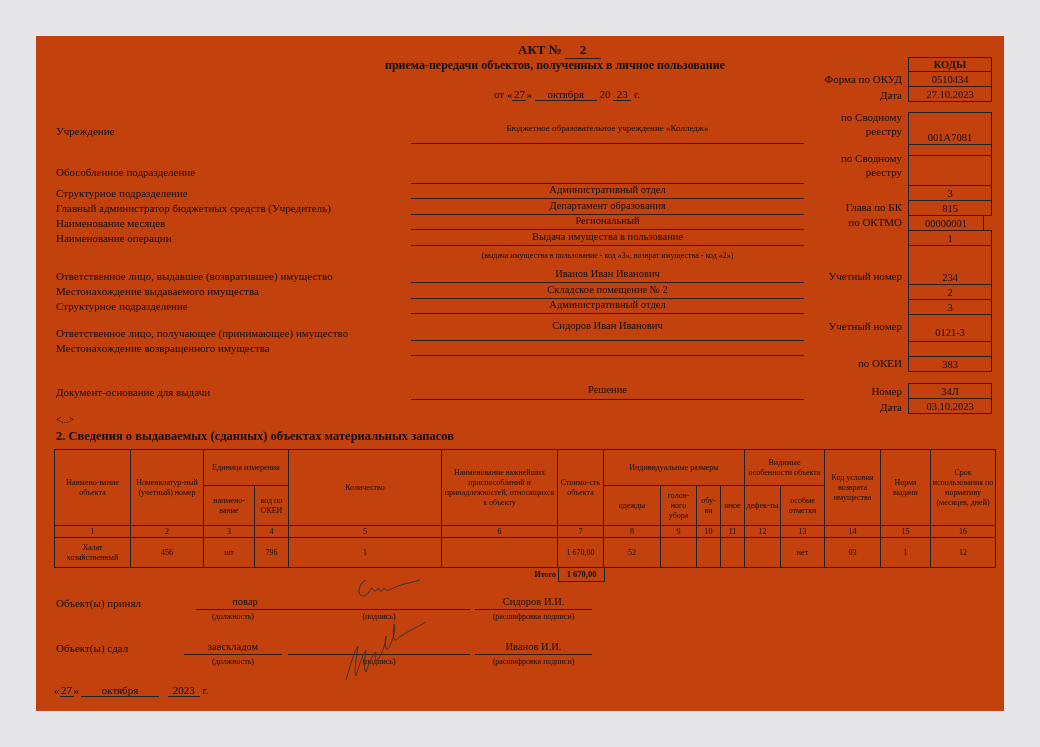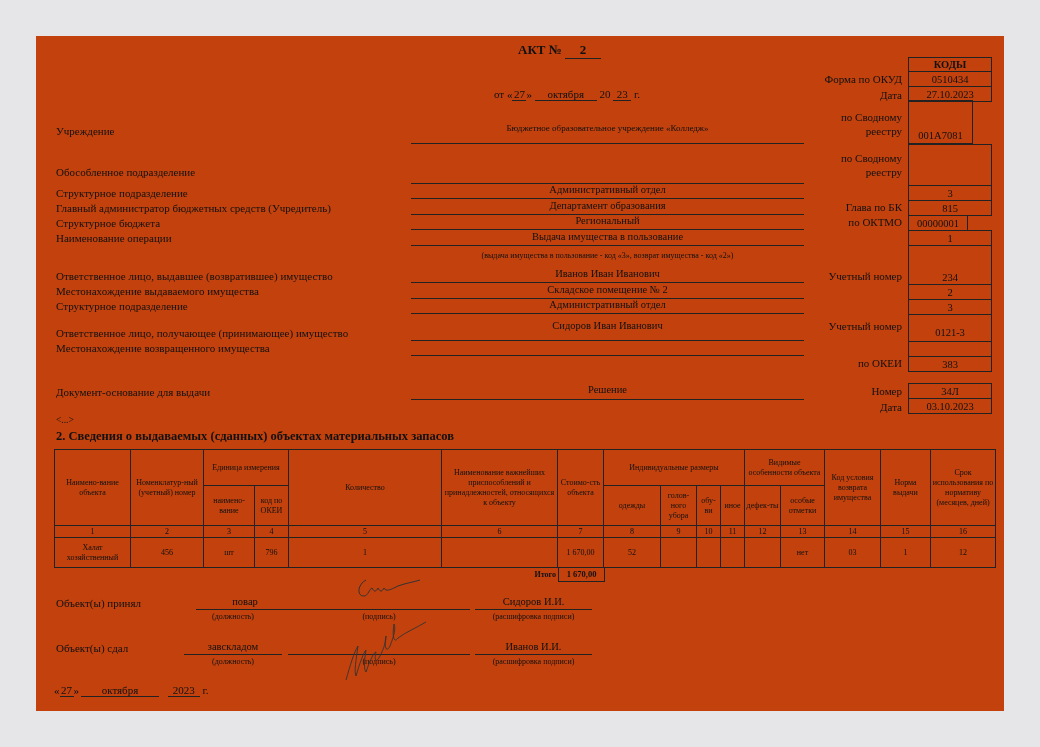--- a/index.html
+++ b/index.html
@@ -25,20 +25,21 @@
 </style>
 </head>
 <body>
 
 <div class="page">
 
   <div class="abs title" style="left:482px; top:6px;">
     <span>АКТ №</span>
     <span class="uline" style="display:inline-block; width:36px; text-align:center;">2</span>
   </div>
+  <div class="abs subtitle" style="left:349px; top:22px;">приема-передачи объектов, полученных в личное пользование</div>
 
   <div class="abs lbl" style="left:458px; top:52px;">
     <span>от «</span><span class="uline" style="display:inline-block;width:14px;text-align:center;">27</span><span>»</span>
     <span class="uline" style="display:inline-block;width:62px;text-align:center;">октября</span>
     <span>20</span>
     <span class="uline" style="display:inline-block;width:18px;text-align:center;">23</span>
     <span>г.</span>
   </div>
 
   <div class="abs lbl" style="left:754px; top:37px; width:112px; text-align:right;">Форма по ОКУД</div>
@@ -49,40 +50,40 @@
   <div class="abs lbl" style="left:754px; top:180px; width:112px; text-align:right;">по ОКТМО</div>
   <div class="abs lbl" style="left:754px; top:234px; width:112px; text-align:right;">Учетный номер</div>
   <div class="abs lbl" style="left:754px; top:284px; width:112px; text-align:right;">Учетный номер</div>
   <div class="abs lbl" style="left:754px; top:321px; width:112px; text-align:right;">по ОКЕИ</div>
   <div class="abs lbl" style="left:754px; top:349px; width:112px; text-align:right;">Номер</div>
   <div class="abs lbl" style="left:754px; top:365px; width:112px; text-align:right;">Дата</div>
 
   <div class="box" style="left:872px; top:21px; width:84px; height:15px; font-weight:bold; align-items:center;">КОДЫ</div>
   <div class="box" style="left:872px; top:35px; width:84px; height:16px;">0510434</div>
   <div class="box" style="left:872px; top:50px; width:84px; height:16px;">27.10.2023</div>
-  <div class="box" style="left:872px; top:64px; width:65px; height:44px; padding-bottom:2px;">001A7081</div>
+  <div class="box" style="left:872px; top:76px; width:84px; height:44px; padding-bottom:12px;">001A7081</div>
   <div class="box" style="left:872px; top:108px; width:84px; height:42px;"></div>
   <div class="box" style="left:872px; top:149px; width:84px; height:16px;">3</div>
   <div class="box" style="left:872px; top:164px; width:84px; height:16px;">815</div>
-  <div class="box" style="left:872px; top:179px; width:60px; height:16px;">00000001</div>
+  <div class="box" style="left:872px; top:179px; width:76px; height:16px;">00000001</div>
   <div class="box" style="left:872px; top:194px; width:84px; height:16px;">1</div>
   <div class="box" style="left:872px; top:209px; width:84px; height:40px;">234</div>
   <div class="box" style="left:872px; top:248px; width:84px; height:16px;">2</div>
   <div class="box" style="left:872px; top:263px; width:84px; height:16px;">3</div>
   <div class="box" style="left:872px; top:278px; width:84px; height:28px; padding-bottom:3px;">0121-3</div>
   <div class="box" style="left:872px; top:305px; width:84px; height:16px;"></div>
   <div class="box" style="left:872px; top:320px; width:84px; height:16px;">383</div>
   <div class="box" style="left:872px; top:347px; width:84px; height:16px;">34Л</div>
   <div class="box" style="left:872px; top:362px; width:84px; height:16px;">03.10.2023</div>
 
   <div class="abs lbl" style="left:20px; top:89px;">Учреждение</div>
   <div class="abs lbl" style="left:20px; top:130px;">Обособленное подразделение</div>
   <div class="abs lbl" style="left:20px; top:151px;">Структурное подразделение</div>
   <div class="abs lbl" style="left:20px; top:166px;">Главный администратор бюджетных средств (Учредитель)</div>
-  <div class="abs lbl" style="left:20px; top:181px;">Структурное бюджета</div>
+  <div class="abs lbl" style="left:20px; top:181px;">Наименование месяцев</div>
   <div class="abs lbl" style="left:20px; top:196px;">Наименование операции</div>
   <div class="abs lbl" style="left:20px; top:234px;">Ответственное лицо, выдавшее (возвратившее) имущество</div>
   <div class="abs lbl" style="left:20px; top:249px;">Местонахождение выдаваемого имущества</div>
   <div class="abs lbl" style="left:20px; top:264px;">Структурное подразделение</div>
   <div class="abs lbl" style="left:20px; top:291px;">Ответственное лицо, получающее (принимающее) имущество</div>
   <div class="abs lbl" style="left:20px; top:306px;">Местонахождение возвращенного имущества</div>
   <div class="abs lbl" style="left:20px; top:350px;">Документ-основание для выдачи</div>
 
   <div class="abs val uline" style="left:375px; top:87px; width:393px; height:20px; font-size:9px;">Бюджетное образовательное учреждение «Колледж»</div>
   <div class="abs val uline" style="left:375px; top:134px; width:393px; height:13px;"></div>

